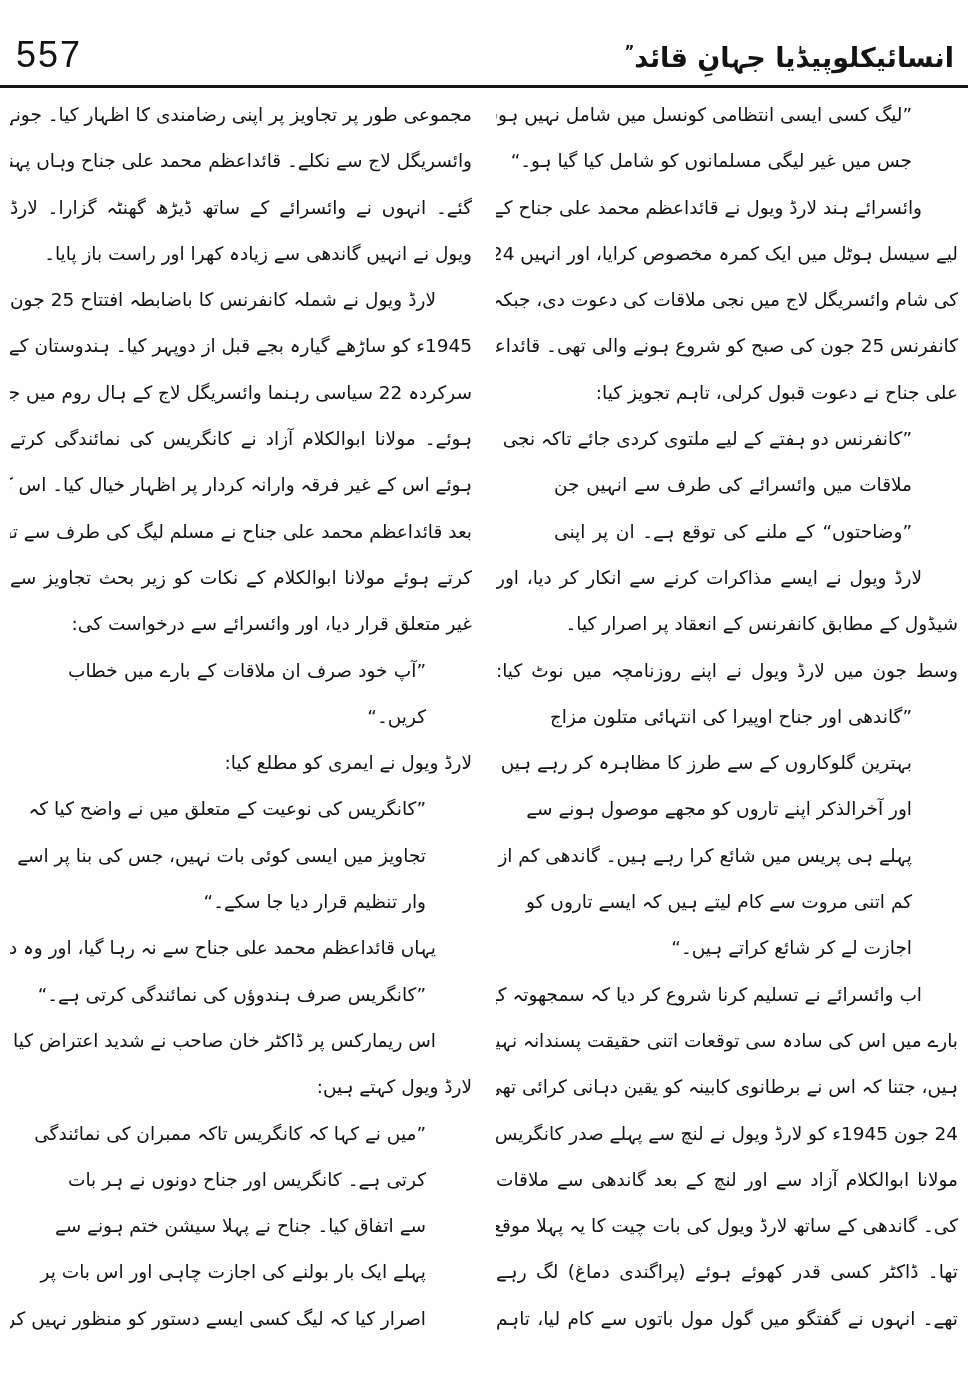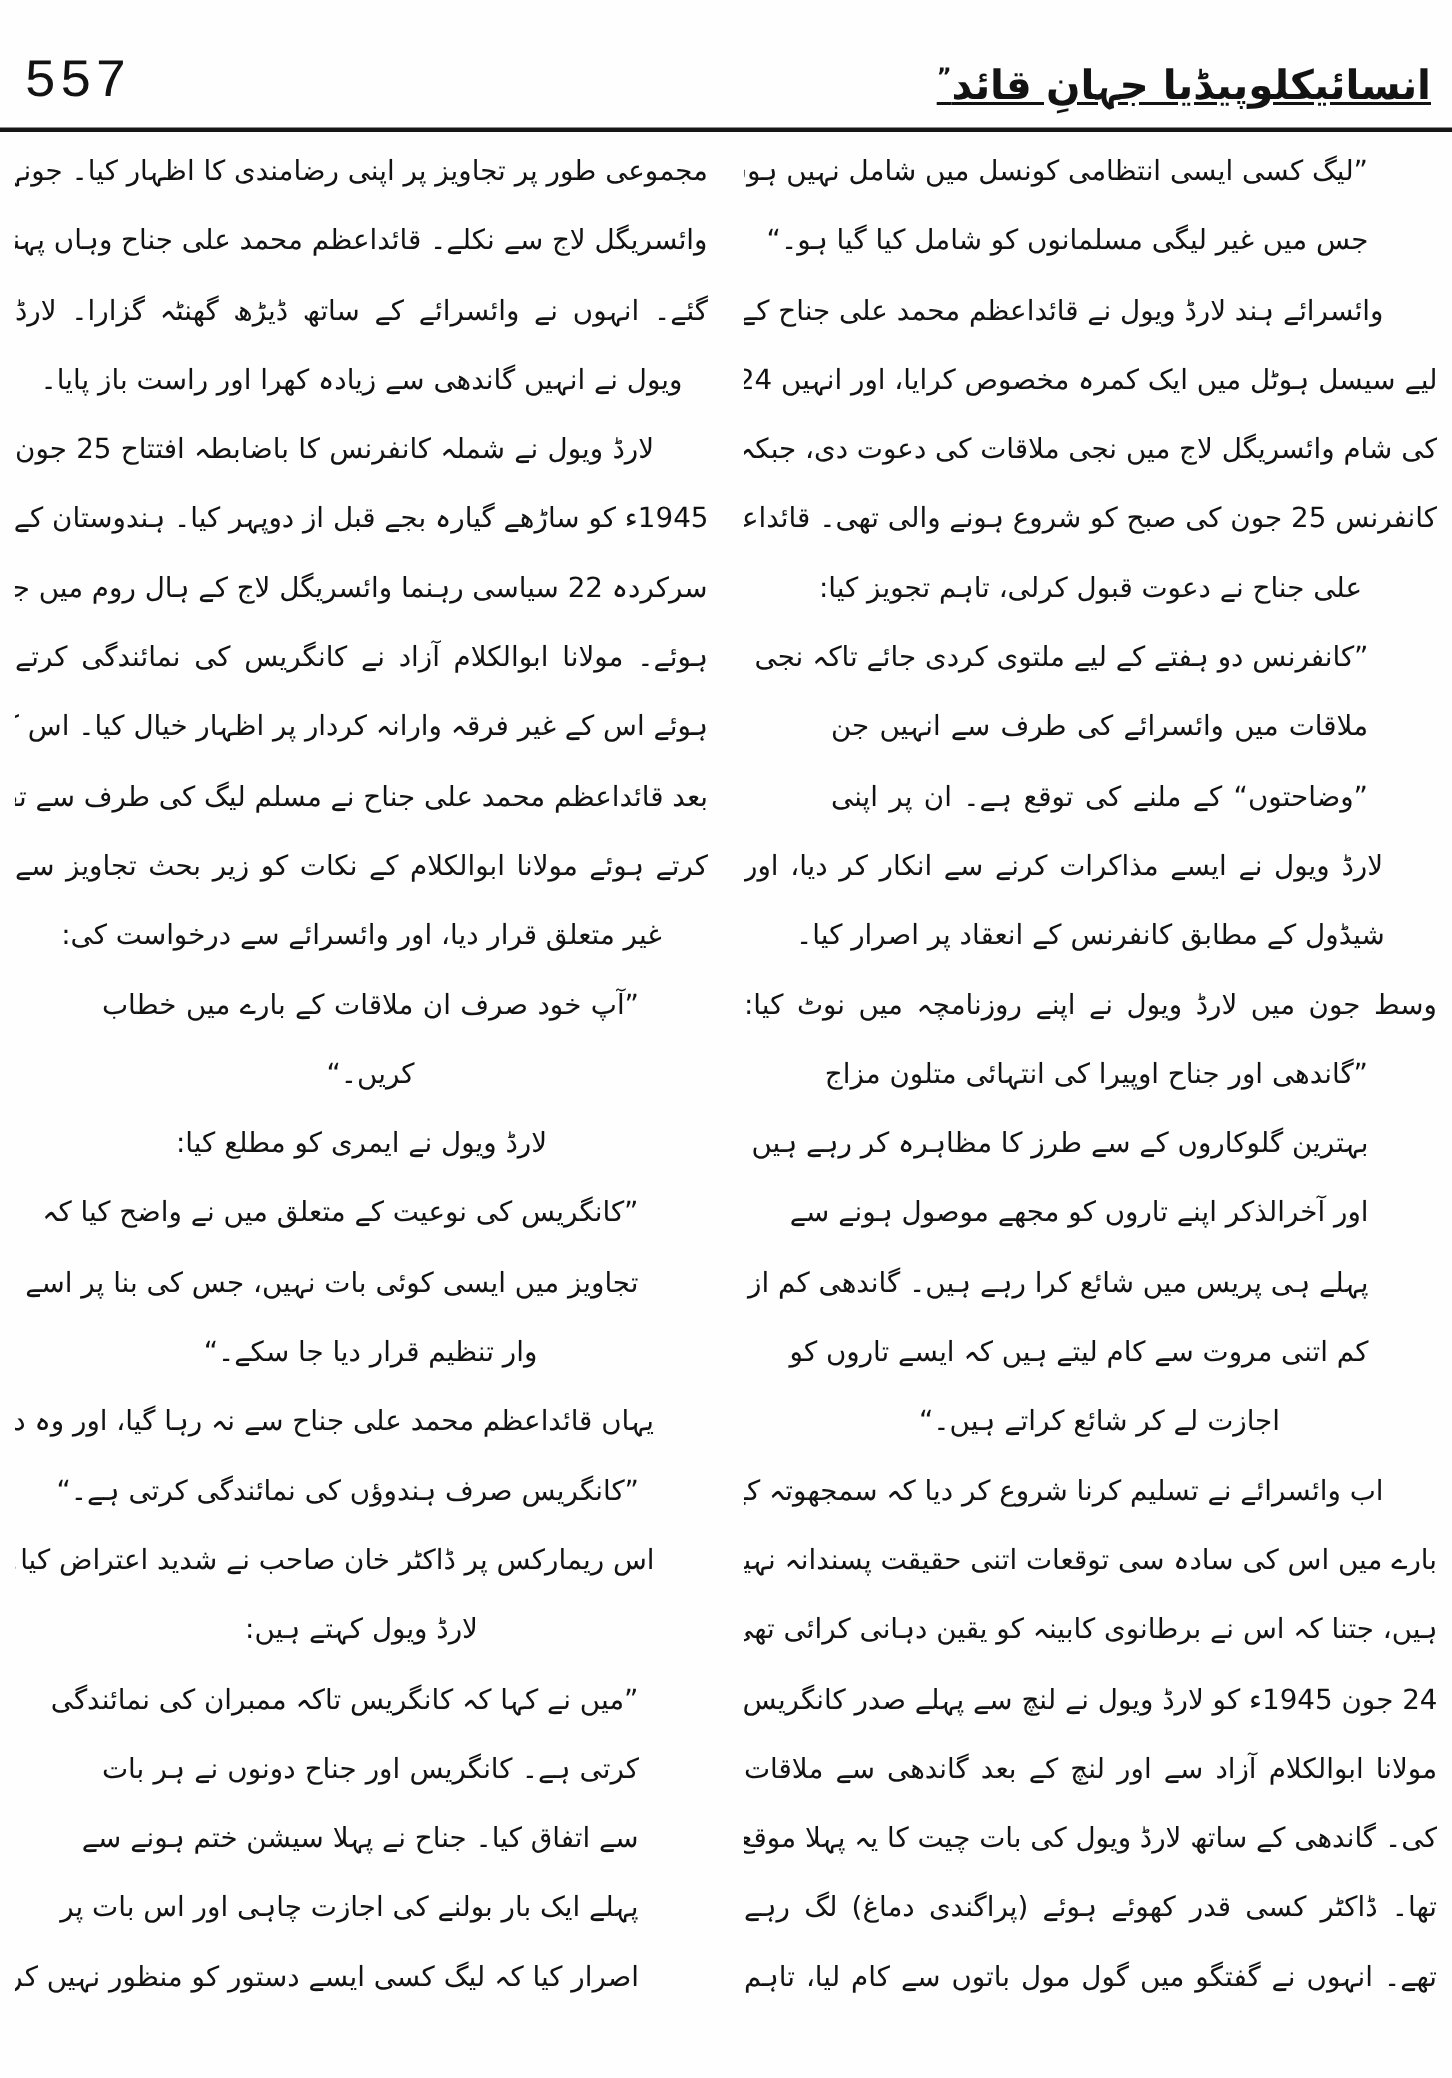--- a/index.html
+++ b/index.html
@@ -27,29 +27,28 @@
     padding: 22px 14px 12px 10px;
     border-bottom: 3px solid #161616;
     box-sizing: border-box;
     height: 88px;
   }
   .page-title {
     font-size: 27px;
     font-weight: bold;
     letter-spacing: 0.5px;
     white-space: nowrap;
-    text-decoration: underline;
   }
   .title-mark {
     font-size: 15px;
     vertical-align: super;
     font-weight: bold;
   }
   .page-number {
-    font-family: Liberation Mono, monospace;
+    font-family: Liberation Sans, sans-serif;
     font-size: 36px;
     direction: ltr;
     letter-spacing: 2px;
     line-height: 1;
     padding-left: 6px;
   }
   
   .columns {
     display: flex;
     gap: 24px;
@@ -60,21 +59,21 @@
     flex: 1 1 0;
     overflow: hidden;
     min-width: 0;
   }
   .line {
     height: 46.3px;
     line-height: 46.3px;
     font-size: 18.5px;
     overflow: hidden;
     white-space: nowrap;
-    text-align: center;
+    text-align: right;
   }
   .line.j {
     text-align: justify;
     text-align-last: justify;
   }
   .line.in  { padding-right: 36px; }
   .line.q   { padding-right: 46px; padding-left: 58px; }
 </style>
 </head>
 <body>

